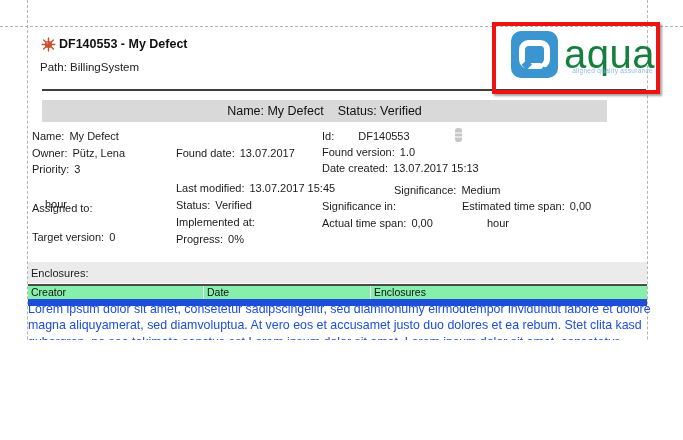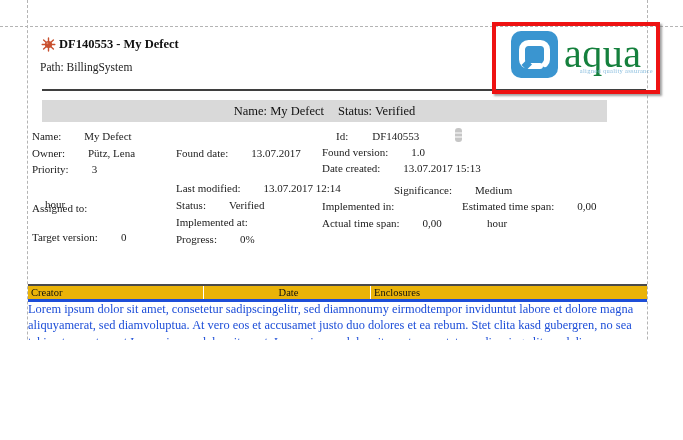--- a/index.html
+++ b/index.html
@@ -1,19 +1,19 @@
 <!DOCTYPE html>
 <html><head>
 <meta charset="utf-8">
 <style>
   html,body{margin:0;padding:0;background:#fff;}
   .canvas{
     position:relative;width:683px;height:340px;overflow:hidden;
     background:#ffffff;
-    font-family:Liberation Serif, serif;
+    font-family:Liberation Sans, sans-serif;
     color:#161616;
   }
   
   .guide{position:absolute;}
   .guide.v{width:0;border-left:1px dashed #b4b4b4;top:0;height:440px;}
   .guide.v.left{left:27px;}
   .guide.v.right{left:647px;}
   .guide.h{height:0;border-top:1px dashed #b4b4b4;left:0;width:683px;top:26px;}
 
   
@@ -31,24 +31,24 @@
   .logo-tag{position:absolute;left:566px;top:67px;width:87px;font-size:6.5px;
     color:#8abede;text-align:right;letter-spacing:.3px;white-space:nowrap;}
 
   
   .titlebar{position:absolute;left:42px;top:100px;width:565px;height:22px;
     background:#d9d9d9;font-size:12.5px;line-height:22px;text-align:center;color:#101010;}
   .titlebar .gap{display:inline-block;width:14px;}
 
   
   .fld{position:absolute;font-size:11px;white-space:nowrap;color:#1b1b1b;}
-  .fld .val{margin-left:23px;}
+  .fld .val{margin-left:5px;}
   .f-name{left:32px;top:130px;}
   .f-reported_by{left:176px;top:130px;}
-  .f-id{left:336px;top:130px;}
+  .f-id{left:322px;top:130px;}
   .f-id .val{margin-left:24px;}
   .f-owner{left:32px;top:147px;}
   .f-found_date{left:176px;top:147px;}
   .f-found_version{left:322px;top:146px;}
   .f-priority{left:32px;top:163px;}
   .f-date_created{left:322px;top:162px;}
   .f-assigned_to{left:32px;top:181px;margin-top:21px;}
   .f-last_modified{left:176px;top:182px;}
   .f-significance{left:394px;top:184px;}
   .f-hour_left{left:45px;top:198px;}
@@ -61,25 +61,25 @@
   .f-hour_right{left:487px;top:217px;}
   .f-progress{left:176px;top:233px;}
 
   .grip{position:absolute;left:455px;top:128px;width:7px;height:14px;border-radius:3px;
     background:linear-gradient(#c6c6c6 0 4px,#e3e3e3 4px 6px,#c6c6c6 6px 8px,#e3e3e3 8px 10px,#c6c6c6 10px 100%);}
 
   
   .enc-band{position:absolute;left:28px;top:262px;width:619px;height:21px;background:#ebebeb;}
   .enc-label{position:absolute;left:3px;top:5px;font-size:11px;color:#1b1b1b;}
   .enc-table{position:absolute;left:28px;top:284px;width:619px;border-top:2px solid #4a4a4a;}
-  .enc-head{display:flex;height:13px;background:#eab308;border-bottom:3px solid #1d4ed8;}
+  .enc-head{display:flex;height:13px;background:#86efac;border-bottom:7px solid #1d4ed8;}
   .enc-head .cell{font-size:10.5px;line-height:13px;padding-left:3px;color:#101010;
     border-right:1px solid #ffffff;box-sizing:border-box;}
   .enc-head .c1{width:176px;}
-  .enc-head .c2{width:167px;text-align:center;}
+  .enc-head .c2{width:167px;}
   .enc-head .c3{flex:1;border-right:none;}
 
   .desc{position:absolute;left:28px;top:301px;width:624px;font-size:12.4px;
     line-height:16.3px;color:#1d4ed8;}
   .fixed-in{position:absolute;left:30px;top:412px;font-size:17px;color:#111;}
 </style>
 </head>
 <body>
 
 <div class="canvas">
@@ -125,32 +125,35 @@
 
   <div class="fld f-name"><span>Name:</span><span class="val">My Defect</span></div>
   <div class="fld f-id"><span>Id:</span><span class="val">DF140553</span></div>
   <div class="grip"></div>
   <div class="fld f-owner"><span>Owner:</span><span class="val">Pütz, Lena</span></div>
   <div class="fld f-found_date"><span>Found date:</span><span class="val">13.07.2017</span></div>
   <div class="fld f-found_version"><span>Found version:</span><span class="val">1.0</span></div>
   <div class="fld f-priority"><span>Priority:</span><span class="val">3</span></div>
   <div class="fld f-date_created"><span>Date created:</span><span class="val">13.07.2017 15:13</span></div>
   <div class="fld f-assigned_to"><span>Assigned to:</span><span class="val"></span></div>
-  <div class="fld f-last_modified"><span>Last modified:</span><span class="val">13.07.2017 12:14</span></div>
+  <div class="fld f-last_modified"><span>Last modified:</span><span class="val">13.07.2017 15:45</span></div>
   <div class="fld f-significance"><span>Significance:</span><span class="val">Medium</span></div>
   <div class="fld f-hour_left"><span>hour</span></div>
   <div class="fld f-status"><span>Status:</span><span class="val">Verified</span></div>
-  <div class="fld f-implemented_in"><span>Implemented in:</span></div>
+  <div class="fld f-implemented_in"><span>Significance in:</span></div>
   <div class="fld f-estimated_time_span"><span>Estimated time span:</span><span class="val">0,00</span></div>
   <div class="fld f-target_version"><span>Target version:</span><span class="val">0</span></div>
   <div class="fld f-implemented_at"><span>Implemented at:</span></div>
   <div class="fld f-actual_time_span"><span>Actual time span:</span><span class="val">0,00</span></div>
   <div class="fld f-hour_right"><span>hour</span></div>
   <div class="fld f-progress"><span>Progress:</span><span class="val">0%</span></div>
 
+  <div class="enc-band">
+    <div class="enc-label">Enclosures:</div>
+  </div>
   <div class="enc-table">
     <div class="enc-head">
       <div class="cell c1">Creator</div>
       <div class="cell c2">Date</div>
       <div class="cell c3">Enclosures</div>
     </div>
   </div>
 
   <div class="desc">Lorem ipsum dolor sit amet, consetetur sadipscingelitr, sed diamnonumy eirmodtempor inviduntut labore et dolore magna aliquyamerat, sed diamvoluptua. At vero eos et accusamet justo duo dolores et ea rebum. Stet clita kasd gubergren, no sea takimata sanctus est Lorem ipsum dolor sit amet. Lorem ipsum dolor sit amet, consetetur sadipscing elitr, sed diamnonumy eirmod tempor invidunt ut labore et dolore magna aliquyam erat, sed diamvoluptua. At vero eos et accusam et justo duo dolores et ea rebum. Stet clita kasd gubergren, no sea takimata sanctus est Lorem ipsum dolor sit amet.</div>
 

